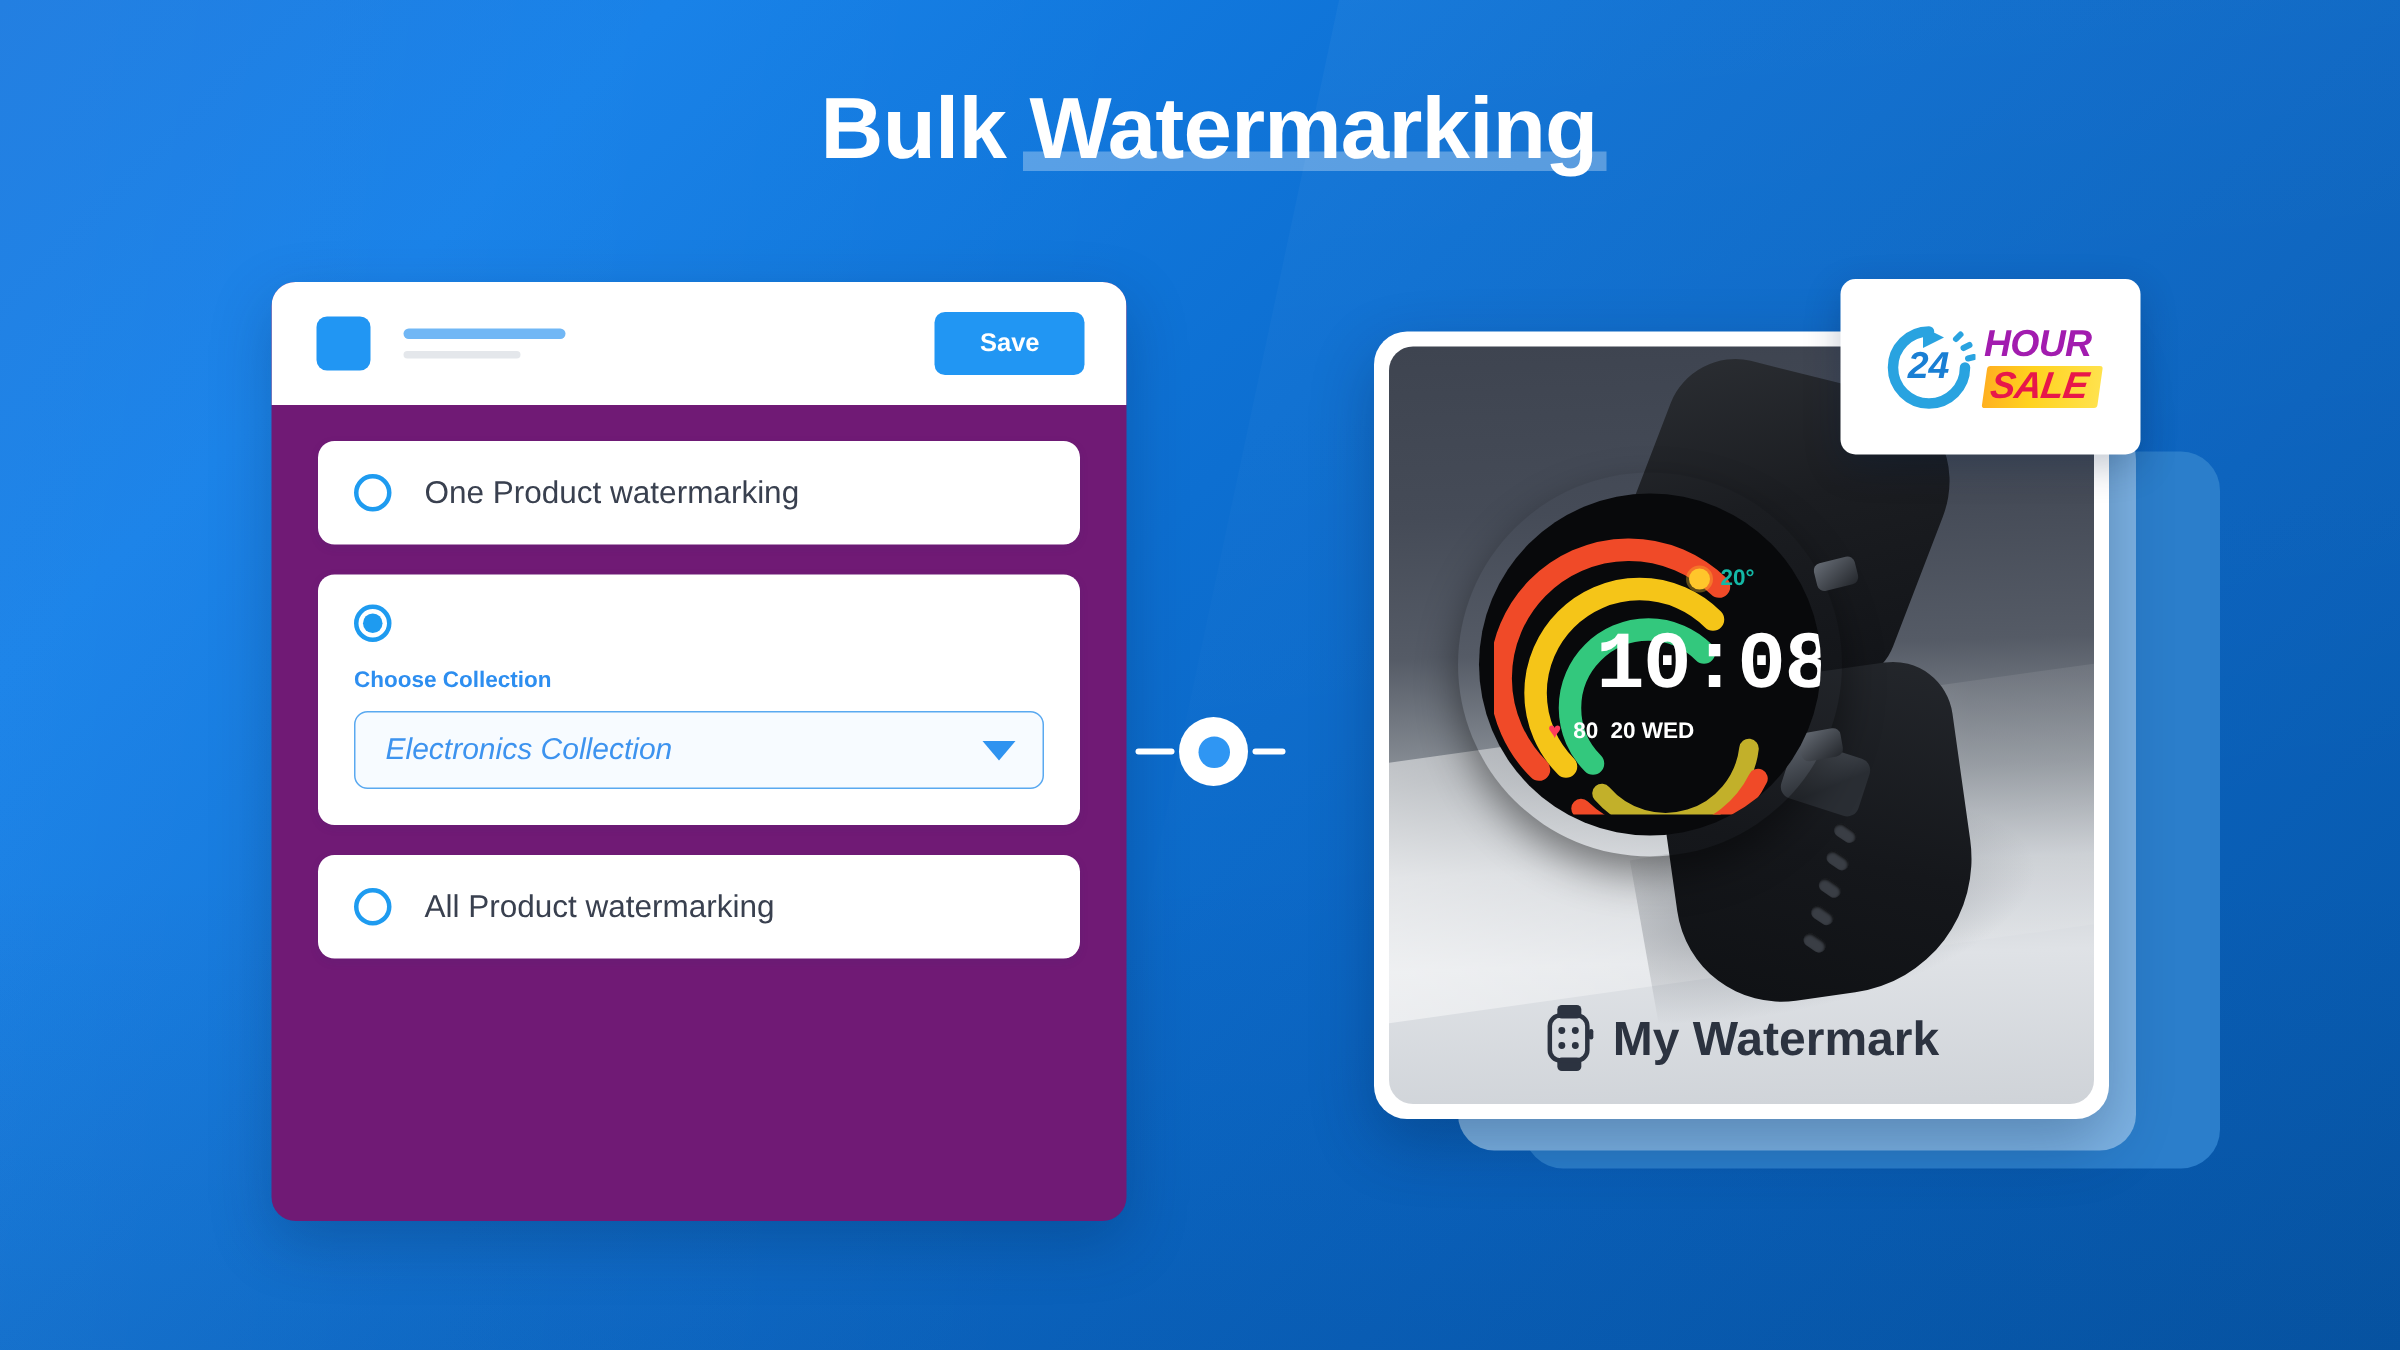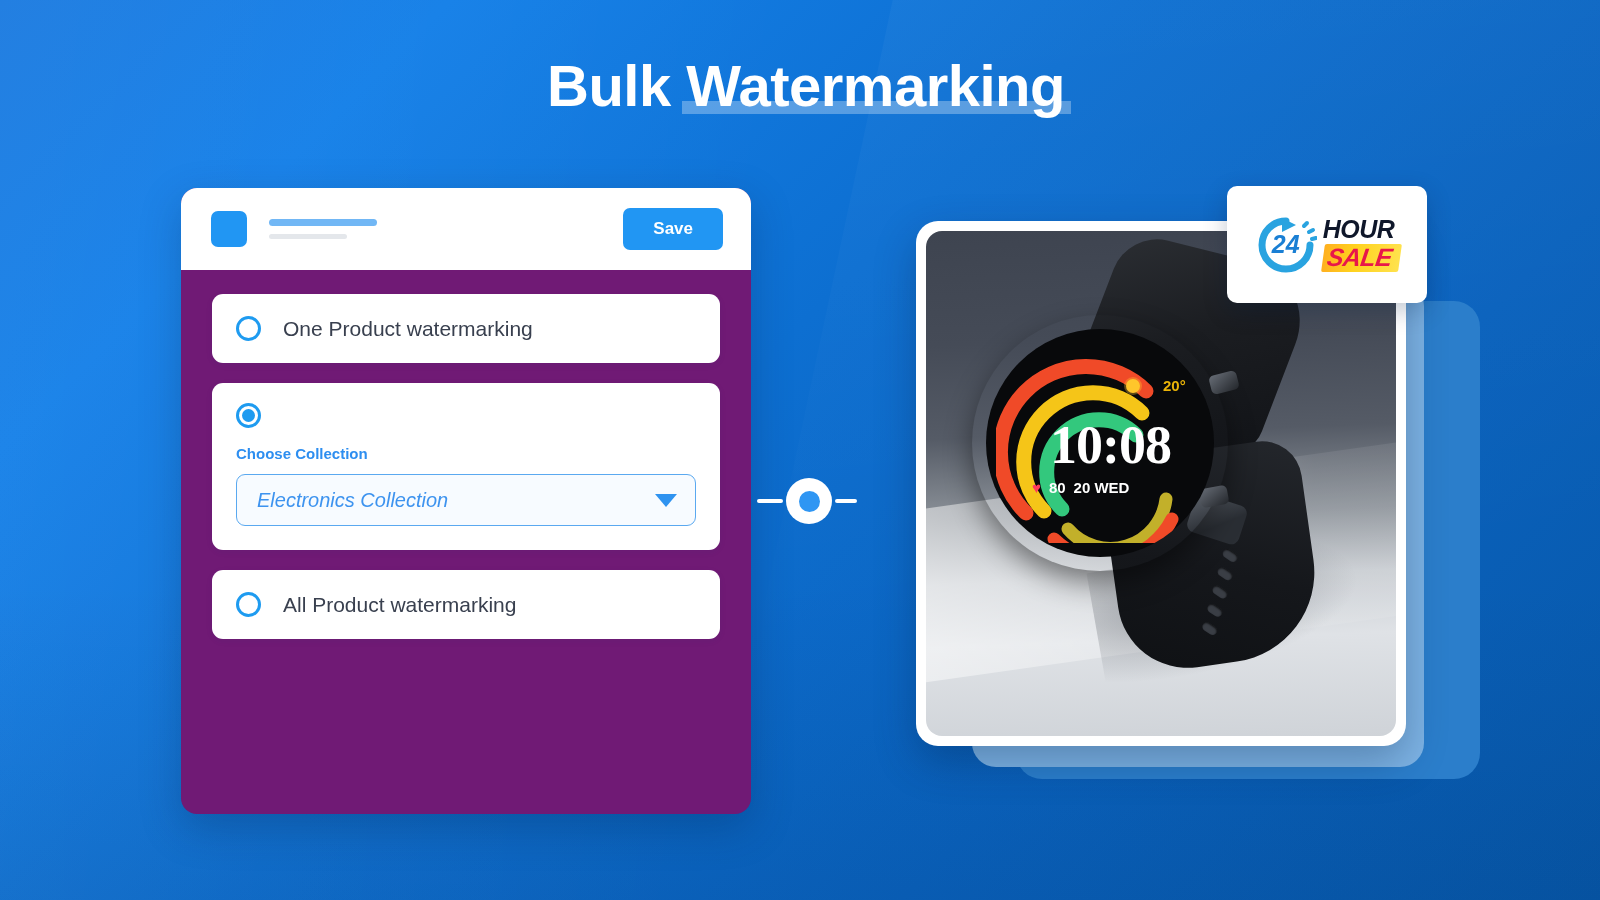--- a/index.html
+++ b/index.html
@@ -381,34 +381,34 @@
     position: absolute;
     left: 24px; top: 62px;
     width: 228px; height: 228px;
     border-radius: 50%;
     background: #08090b;
     overflow: hidden;
   }
   .rings { position: absolute; left: 10px; top: 14px; width: 205px; height: 200px; }
   .time {
     position: absolute;
-    left: 64px; top: 85px;
+    left: 78px; top: 85px;
     font-size: 54px;
     font-weight: bold;
     color: #ffffff;
     letter-spacing: -1px;
-    font-family: Liberation Serif, serif;
+    font-family: Liberation Mono, monospace;
   }
   .wx {
     position: absolute;
     left: 140px; top: 48px;
     display: flex;
     align-items: center;
-    gap: 23px;
-    color: #eab308;
+    gap: 7px;
+    color: #14b8a6;
     font-size: 15px;
     font-weight: bold;
   }
   .sun {
     width: 14px; height: 14px;
     border-radius: 50%;
     background: #ffc62b;
     box-shadow: 0 0 0 2px rgba(255,198,43,0.35);
   }
   .stats {
@@ -483,21 +483,21 @@
     font-size: 25px;
     font-weight: bold;
     font-style: italic;
     color: #1a7fd4;
   }
   .sale-text { display: flex; flex-direction: column; }
   .sale-hour {
     font-size: 25px;
     font-weight: bold;
     font-style: italic;
-    color: #0f172a;
+    color: #a21caf;
     line-height: 1;
     letter-spacing: -0.5px;
   }
   .sale-sale-wrap {
     background: linear-gradient(90deg, #ffb020 0%, #ffd21e 40%, #ffe24d 100%);
     border-radius: 2px;
     padding: 1px 8px 2px 4px;
     margin-top: 2px;
     transform: skewX(-8deg);
   }
@@ -609,20 +609,35 @@
         </div>
         <div class="time">10:08</div>
         <div class="stats">
           <span class="heart">♥</span>
           <span>80</span>
           <span>20 WED</span>
         </div>
       </div>
     </div>
 
+    <div class="wm">
+      <span class="wm-icon">
+        <svg viewBox="0 0 34 44" width="34" height="44">
+          <rect x="9" y="0" width="16" height="9" rx="3" fill="#2c3340"></rect>
+          <rect x="9" y="35" width="16" height="9" rx="3" fill="#2c3340"></rect>
+          <rect x="4" y="7" width="25" height="30" rx="7" fill="none" stroke="#2c3340" stroke-width="3"></rect>
+          <rect x="30" y="16" width="3" height="7" rx="1.5" fill="#2c3340"></rect>
+          <circle cx="12" cy="17" r="2.3" fill="#2c3340"></circle>
+          <circle cx="21" cy="17" r="2.3" fill="#2c3340"></circle>
+          <circle cx="12" cy="27" r="2.3" fill="#2c3340"></circle>
+          <circle cx="21" cy="27" r="2.3" fill="#2c3340"></circle>
+        </svg>
+      </span>
+      <span class="wm-label">My Watermark</span>
+    </div>
   </div>
 </div>
 
 <div class="sale-badge">
   <div class="sale-circle">
     <svg viewBox="0 0 62 62" width="62" height="62">
       <path d="M 31 7 A 24 24 0 1 0 55 31" fill="none" stroke="#29a3e0" stroke-width="7" stroke-linecap="round"></path>
       <path d="M 27 4 L 41 11 L 27 18 Z" fill="#29a3e0"></path>
       <g stroke="#29a3e0" stroke-width="4" stroke-linecap="round">
         <line x1="49" y1="12" x2="52" y2="9"></line>

